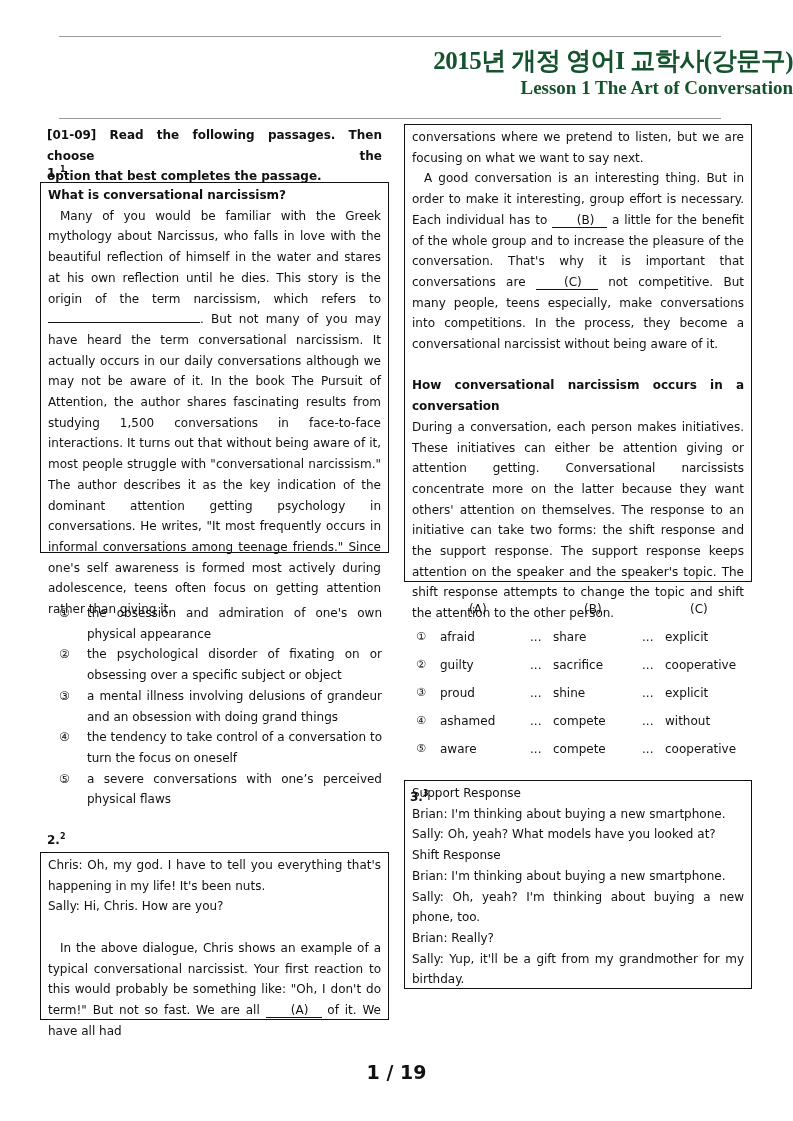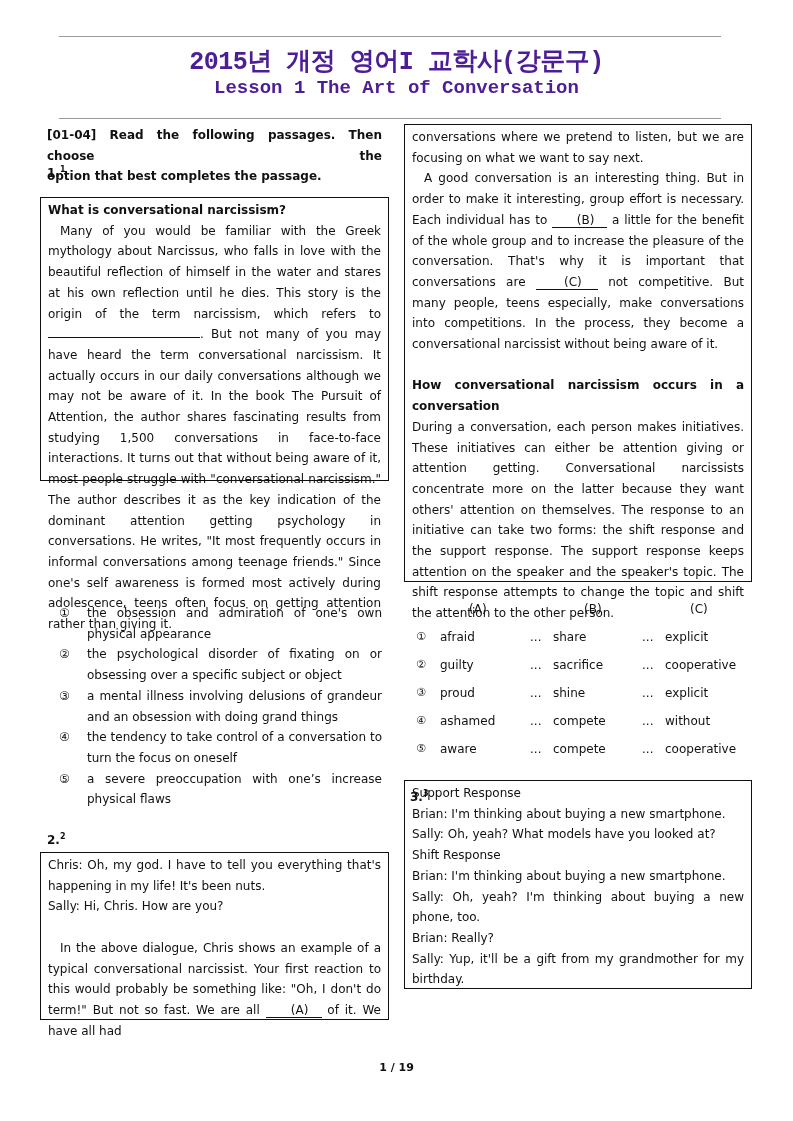--- a/index.html
+++ b/index.html
@@ -1,57 +1,57 @@
 <!DOCTYPE html>
 <html><head>
 <meta charset="utf-8">
 <style>
   html, body { margin: 0; padding: 0; background: #ffffff; }
   body { width: 793px; height: 1121px; position: relative; overflow: hidden;
          font-family: "DejaVu Sans", sans-serif; color: #111; }
   .rule { position: absolute; left: 59px; width: 662px; height: 1px; background: #9a9a9a; }
-  .title { position: absolute; left: 0; width: 793px; text-align: center;
-           font-family: Liberation Mono, monospace; font-weight: bold; color: #4c1d95; }
+  .title { position: absolute; left: 0; width: 793px; text-align: right;
+           font-family: Liberation Serif, serif; font-weight: bold; color: #14532d; }
   .t1 { top: 44px; font-size: 25px; letter-spacing: -0.5px; }
   .t2 { top: 77px; font-size: 19px; }
   .abs { position: absolute; }
   .txt { font-size: 12px; line-height: 20.7px; text-align: justify; }
   .b { font-weight: bold; }
   .i { }
   .box { position: absolute; border: 1.3px solid #111; box-sizing: border-box; padding: 2px 7px 0 7px; }
   .ind { text-indent: 12px; }
   .blank { display: inline-block; border-bottom: 1px solid #111; text-align: center; line-height: 14px; }
   .opt { display: flex; font-size: 12px; line-height: 20.7px; }
   .opt .n { width: 28px; flex: none; text-align: left; padding-left: 2px; }
   .opt .t { flex: 1; text-align: justify; }
   .tbl { font-size: 12px; }
   .tbl .row { position: absolute; left: 0; height: 20px; width: 350px; }
   .tbl span { position: absolute; top: 0; }
   .sup { font-size: 8px; vertical-align: top; position: relative; top: -1px; }
   .qn { font-size: 12px; font-weight: bold; }
   .page { position: absolute; top: 1061px; left: 0; width: 793px; text-align: center;
-          font-size: 11px; font-weight: bold; }
+          font-size: 19px; font-weight: bold; }
 </style>
 </head>
 <body>
 
 <div class="rule" style="top:36px;"></div>
 <div class="title t1">2015년 개정 영어I 교학사(강문구)</div>
 <div class="title t2">Lesson 1 The Art of Conversation</div>
 <div class="rule" style="top:118px;"></div>
 
 <div class="abs txt b" style="left:47px; top:125px; width:335px;">
-  <div style="text-align:justify; text-align-last:justify;">[01-04] Read the following passages. Then choose the</div>
+  <div style="text-align:justify; text-align-last:justify;">[01-09] Read the following passages. Then choose the</div>
   <div>option that best completes the passage.</div>
 </div>
 <div class="abs qn" style="left:47px; top:166px;">
   <span>1.</span><span class="sup">1</span>
 </div>
 
-<div class="box txt" style="left:40px; top:197px; width:349px; height:284px;">
+<div class="box txt" style="left:40px; top:182px; width:349px; height:371px;">
   <div class="b">What is conversational narcissism?</div>
   <div class="ind">
     <span>Many of you would be familiar with the Greek mythology about Narcissus, who falls in love with the beautiful reflection of himself in the water and stares at his own reflection until he dies. This story is the origin of the term </span><span class="i">narcissism</span><span>, which refers to </span><span class="blank" style="width:152px;"></span><span>. But not many of you may have heard the term </span><span class="i">conversational narcissism</span><span>. It actually occurs in our daily conversations although we may not be aware of it. In the book </span><span class="i">The Pursuit of Attention</span><span>, the author shares fascinating results from studying 1,500 conversations in face-to-face interactions. It turns out that without being aware of it, most people struggle with "conversational narcissism." The author describes it as the key indication of the dominant attention getting psychology in conversations. He writes, "It most frequently occurs in informal conversations among teenage friends." Since one's self awareness is formed most actively during adolescence, teens often focus on getting attention rather than giving it.</span>
   </div>
 </div>
 
 <div class="abs" style="left:57px; top:603px; width:325px;">
   <div class="opt">
       <span class="n">①</span>
       <span class="t">the obsession and admiration of one's own physical appearance</span>
@@ -63,21 +63,21 @@
   <div class="opt">
       <span class="n">③</span>
       <span class="t">a mental illness involving delusions of grandeur and an obsession with doing grand things</span>
     </div>
   <div class="opt">
       <span class="n">④</span>
       <span class="t">the tendency to take control of a conversation to turn the focus on oneself</span>
     </div>
   <div class="opt">
       <span class="n">⑤</span>
-      <span class="t">a severe preoccupation with one’s increase physical flaws</span>
+      <span class="t">a severe conversations with one’s perceived physical flaws</span>
     </div>
 </div>
 
 <div class="abs qn" style="left:47px; top:833px;">
   <span>2.</span><span class="sup">2</span>
 </div>
 <div class="box txt" style="left:40px; top:852px; width:349px; height:168px;">
   <div>Chris: Oh, my god. I have to tell you everything that's happening in my life! It's been nuts.</div>
   <div>Sally: Hi, Chris. How are you?</div>
   <div style="height:20.7px;"></div>

